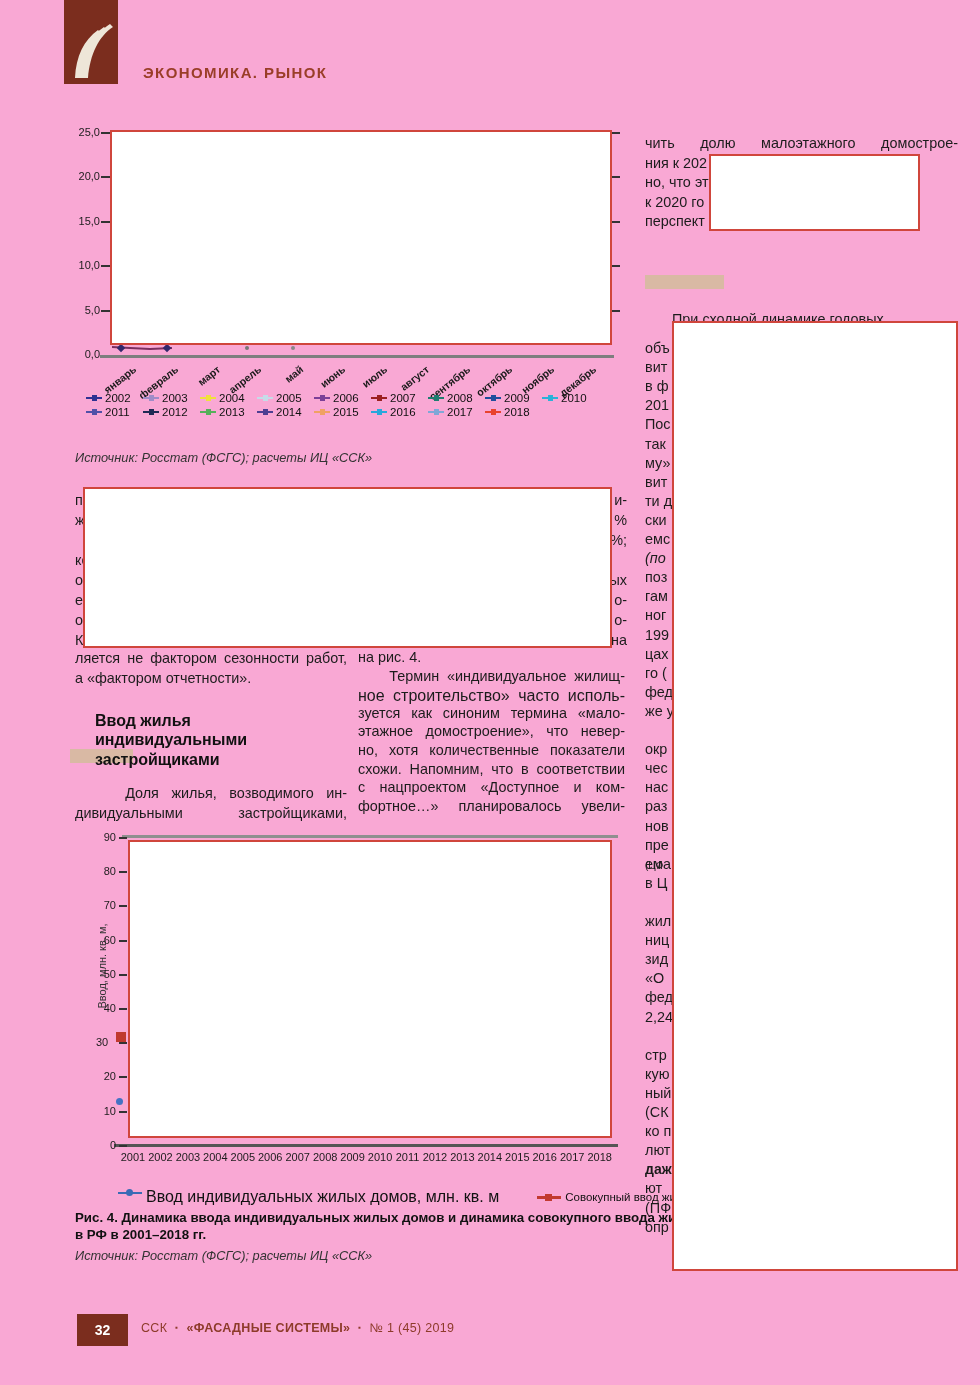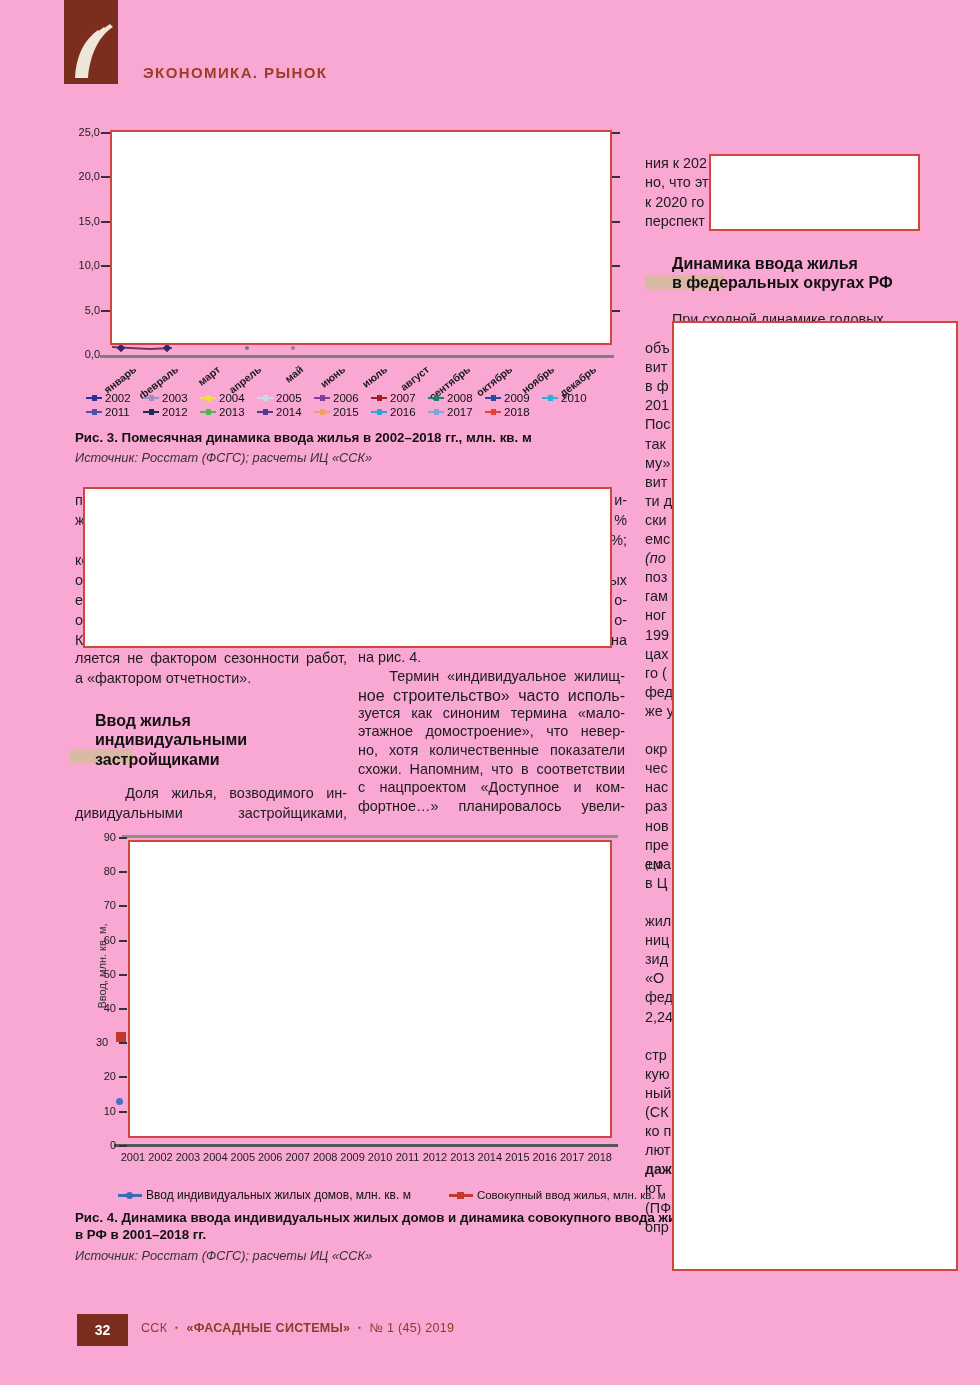--- a/index.html
+++ b/index.html
@@ -43,21 +43,20 @@
 
   <div class="redbox" style="left:110px;top:130px;width:502px;height:215px;"></div>
   <svg class="abs" style="left:110px;top:344px;z-index:4;" width="200" height="12" viewBox="0 0 200 12">
     <polyline points="2,3 20,4 40,5 62,4" stroke="#7b2f60" stroke-width="2.2" fill="none"></polyline>
     <rect x="8" y="1" width="6" height="6" transform="rotate(45 11 4)" fill="#33286b"></rect>
     <rect x="54" y="1" width="6" height="6" transform="rotate(45 57 4)" fill="#33286b"></rect>
     <circle cx="137" cy="4" r="2" fill="#777"></circle>
     <circle cx="183" cy="4" r="2" fill="#888"></circle>
   </svg>
   <div class="abs" style="left:100px;top:355px;width:514px;height:2.5px;background:#7e7e7e;"></div>
-  <div class="abs cap" style="left:75px;top:430px;">Рис. 3. Помесячная динамика ввода жилья в 2002–2018 гг., млн. кв. м</div>
   <div class="abs src" style="left:75px;top:450px;">Источник: Росстат (ФСГС); расчеты ИЦ «ССК»</div>
 
   <div class="redbox" style="left:83px;top:487px;width:529px;height:161px;"></div>
 
   <div class="tanbar" style="left:70px;top:749px;width:63px;height:14px;"></div>
   <div class="abs h2" style="left:95px;top:711px;">Ввод жилья
 индивидуальными
 застройщиками</div>
 
   <div class="abs" style="left:32px;top:960px;width:140px;text-align:center;font-size:11px;color:#333;transform:rotate(-90deg);">Ввод, млн. кв. м,</div>
@@ -65,22 +64,20 @@
   <div class="redbox" style="left:128px;top:840px;width:484px;height:298px;"></div>
   <div class="abs" style="left:116px;top:1032px;width:10px;height:10px;background:#c0392f;"></div>
   <div class="abs" style="left:116px;top:1098px;width:7px;height:7px;border-radius:50%;background:#4472c4;"></div>
   <div class="abs" style="left:114px;top:1144px;width:504px;height:2.5px;background:#555;"></div>
   <div class="abs cap" style="left:75px;top:1210px;">Рис. 4. Динамика ввода индивидуальных жилых домов и динамика совокупного ввода жилья
 в РФ в 2001–2018 гг.</div>
   <div class="abs src" style="left:75px;top:1248px;">Источник: Росстат (ФСГС); расчеты ИЦ «ССК»</div>
 
   <div class="redbox" style="left:709px;top:154px;width:211px;height:77px;"></div>
   <div class="tanbar" style="left:645px;top:275px;width:79px;height:14px;"></div>
-  <div class="abs h2" style="left:672px;top:254px;">Динамика ввода жилья
-в федеральных округах РФ</div>
   <div class="abs" style="left:672px;top:311px;font-size:14.4px;white-space:nowrap;">При сходной динамике годовых</div>
   <div class="redbox" style="left:672px;top:321px;width:286px;height:950px;"></div>
 
   <div class="abs" style="left:77px;top:1314px;width:51px;height:32px;background:#7b2d1e;display:flex;align-items:center;justify-content:center;">
     <span style="color:#fff;font-weight:bold;font-size:14px;">32</span>
   </div>
   <div class="abs" id="footerText">
     <span>ССК</span>
     <span class="bullet">▪</span>
     <span class="ft-bold">«ФАСАДНЫЕ СИСТЕМЫ»</span>
@@ -257,20 +254,21 @@
     <div class="abs tline" style="left: 75px; top: 670px; width: 272px; font-size: 14.4px;">а «фактором отчетности».</div>
     <div class="abs tline" style="left: 358px; top: 649px; width: 267px; font-size: 14.4px;">на рис. 4.</div>
     <div class="abs tline j" style="left: 358px; top: 667.6px; width: 267px; font-size: 14.4px;">&nbsp;&nbsp;&nbsp;&nbsp;Термин «индивидуальное жилищ-</div>
     <div class="abs tline j" style="left: 358px; top: 686.2px; width: 267px; font-size: 16px;">ное строительство» часто исполь-</div>
     <div class="abs tline j" style="left: 358px; top: 704.8px; width: 267px; font-size: 14.4px;">зуется как синоним термина «мало-</div>
     <div class="abs tline j" style="left: 358px; top: 723.4px; width: 267px; font-size: 14.4px;">этажное домостроение», что невер-</div>
     <div class="abs tline j" style="left: 358px; top: 742px; width: 267px; font-size: 14.4px;">но, хотя количественные показатели</div>
     <div class="abs tline j" style="left: 358px; top: 761px; width: 267px; font-size: 14.4px;">схожи. Напомним, что в соответствии</div>
     <div class="abs tline j" style="left: 358px; top: 779.2px; width: 267px; font-size: 14.4px;">с нацпроектом «Доступное и ком-</div>
     <div class="abs tline j" style="left: 358px; top: 797.8px; width: 267px; font-size: 14.4px;">фортное…» планировалось увели-</div>
+    <div class="abs tline j" style="left: 645px; top: 135px; width: 313px; font-size: 14.4px;">чить долю малоэтажного домострое-</div>
     <div class="abs tline" style="left: 645px; top: 154.5px; width: 313px; font-size: 14.4px;">ния к 202</div>
     <div class="abs tline" style="left: 645px; top: 174px; width: 313px; font-size: 14.4px;">но, что эт</div>
     <div class="abs tline" style="left: 645px; top: 193.5px; width: 313px; font-size: 14.4px;">к 2020 го</div>
     <div class="abs tline" style="left: 645px; top: 213px; width: 313px; font-size: 14.4px;">перспект</div>
     <div class="abs tline j" style="left: 75px; top: 785px; width: 272px; font-size: 14.4px;">&nbsp;&nbsp;&nbsp;&nbsp;Доля жилья, возводимого ин-</div>
     <div class="abs tline j" style="left: 75px; top: 805px; width: 272px; font-size: 14.4px;">дивидуальными застройщиками,</div>
     <div class="abs" style="left: 645px; top: 340px; font-size: 14.4px;">объ</div>
     <div class="abs" style="left: 645px; top: 359.1px; font-size: 14.4px;">вит</div>
     <div class="abs" style="left: 645px; top: 378.2px; font-size: 14.4px;">в ф</div>
     <div class="abs" style="left: 645px; top: 397.3px; font-size: 14.4px;">201</div>
@@ -347,21 +345,21 @@
     <div class="abs" style="left: 363.05px; top: 1151px; width: 34px; text-align: center; font-size: 11px;">2010</div>
     <div class="abs" style="left: 390.5px; top: 1151px; width: 34px; text-align: center; font-size: 11px;">2011</div>
     <div class="abs" style="left: 417.95px; top: 1151px; width: 34px; text-align: center; font-size: 11px;">2012</div>
     <div class="abs" style="left: 445.4px; top: 1151px; width: 34px; text-align: center; font-size: 11px;">2013</div>
     <div class="abs" style="left: 472.85px; top: 1151px; width: 34px; text-align: center; font-size: 11px;">2014</div>
     <div class="abs" style="left: 500.3px; top: 1151px; width: 34px; text-align: center; font-size: 11px;">2015</div>
     <div class="abs" style="left: 527.75px; top: 1151px; width: 34px; text-align: center; font-size: 11px;">2016</div>
     <div class="abs" style="left: 555.2px; top: 1151px; width: 34px; text-align: center; font-size: 11px;">2017</div>
     <div class="abs" style="left: 582.65px; top: 1151px; width: 34px; text-align: center; font-size: 11px;">2018</div>
     <div class="abs" style="left: 118px; top: 1188px; display: flex; gap: 38px;">
-      <div style="display: flex; align-items: center; font-size: 12px; color: rgb(17, 17, 17);">
+      <div style="display: flex; font-size: 16px; color: rgb(17, 17, 17);">
         <span style="position: relative; width: 24px; height: 9px; margin-right: 4px; flex: 0 0 auto;">
           <span style="position: absolute; left: 0px; top: 3.5px; width: 24px; height: 2.5px; background: rgb(58, 107, 181);"></span>
           <span style="position: absolute; left: 8px; top: 1px; width: 7px; height: 7px; background: rgb(58, 107, 181); border-radius: 50%;"></span>
         </span>
         <span>Ввод индивидуальных жилых домов, млн. кв. м</span>
       </div>
       <div style="display: flex; align-items: center; font-size: 11.5px; color: rgb(17, 17, 17);">
         <span style="position: relative; width: 24px; height: 9px; margin-right: 4px; flex: 0 0 auto;">
           <span style="position: absolute; left: 0px; top: 3.5px; width: 24px; height: 2.5px; background: rgb(194, 58, 48);"></span>
           <span style="position: absolute; left: 8px; top: 1px; width: 7px; height: 7px; background: rgb(194, 58, 48);"></span>

